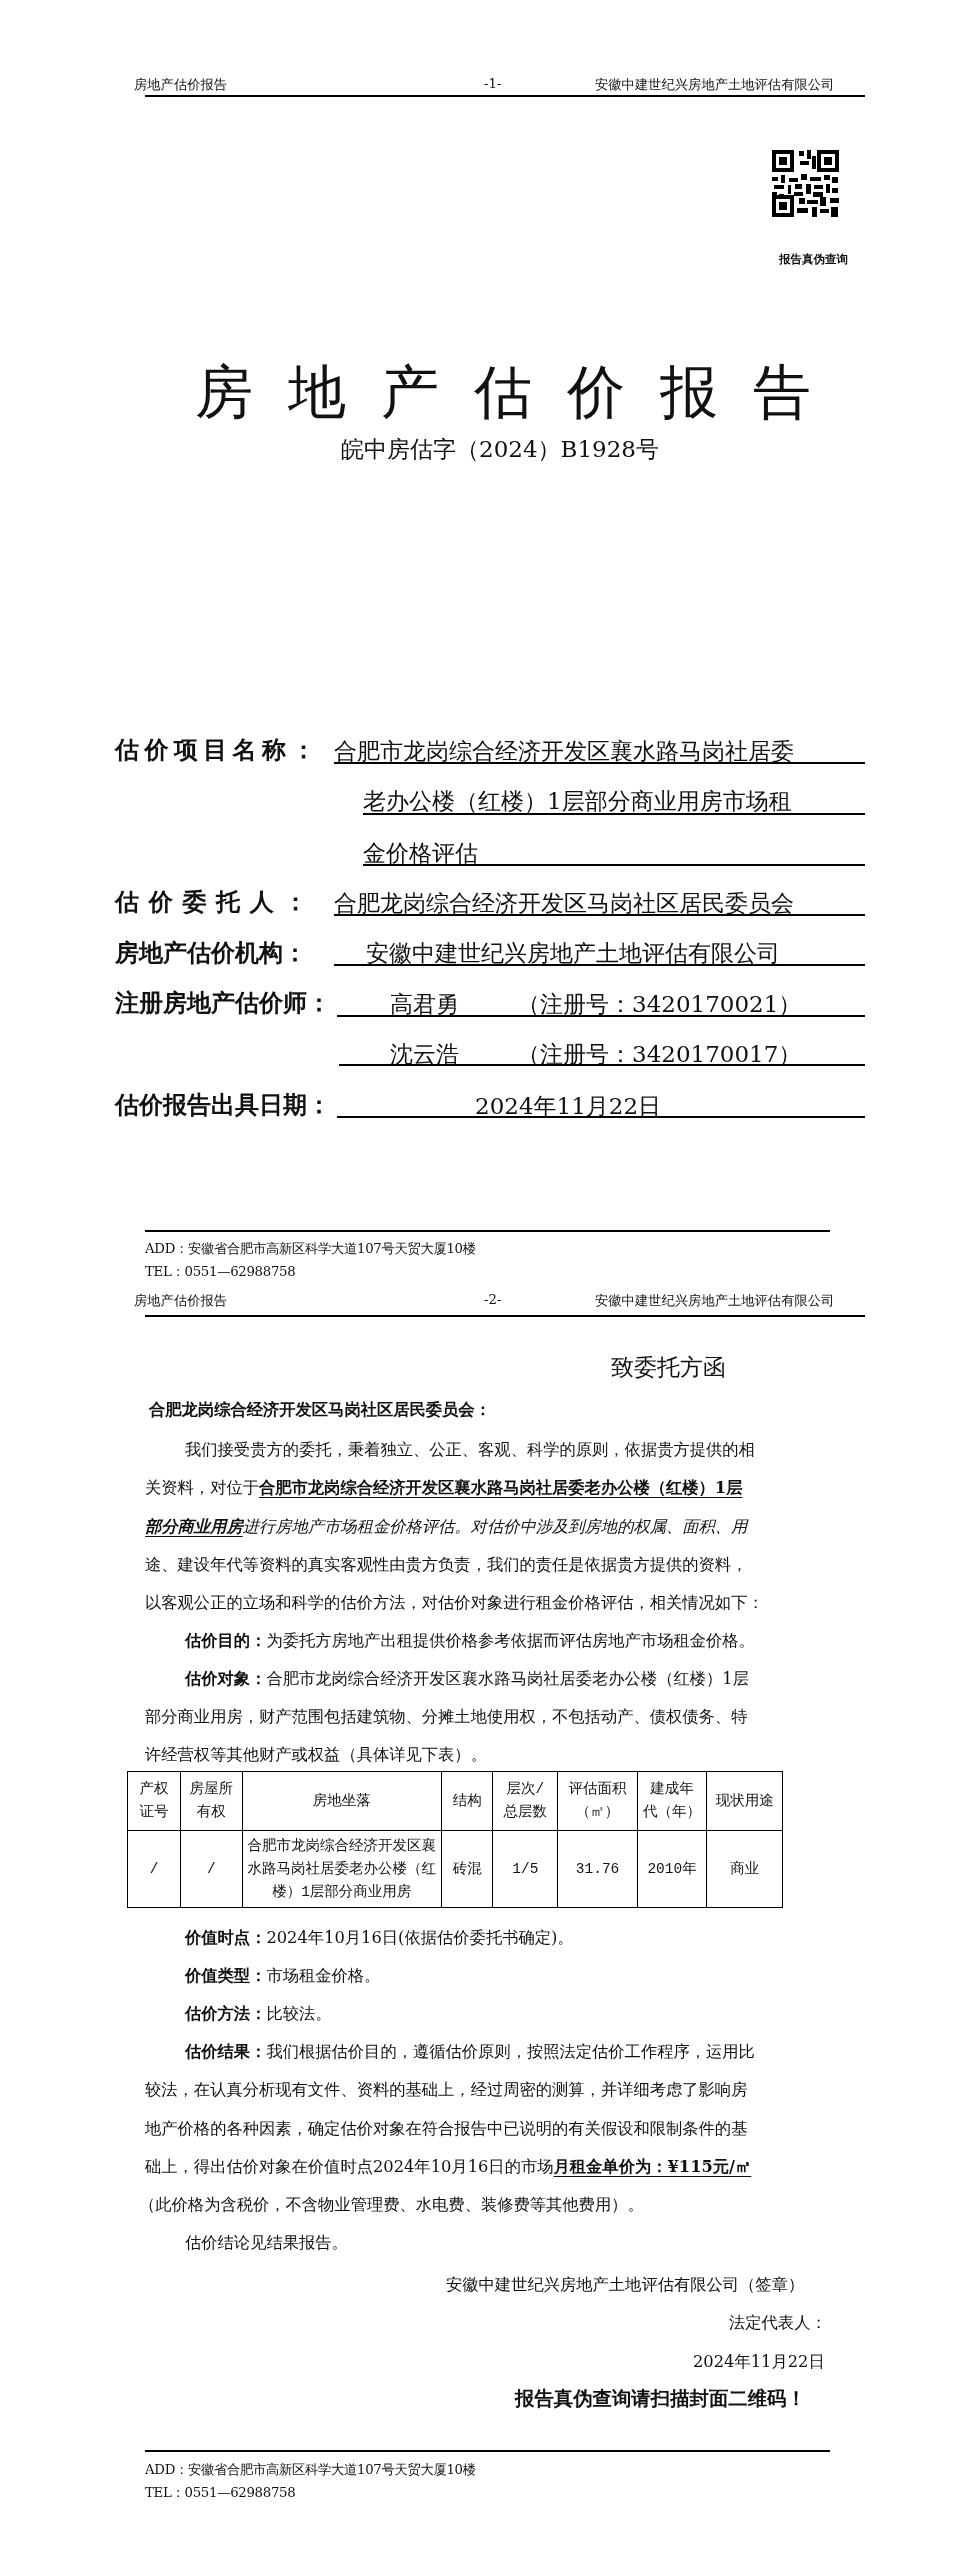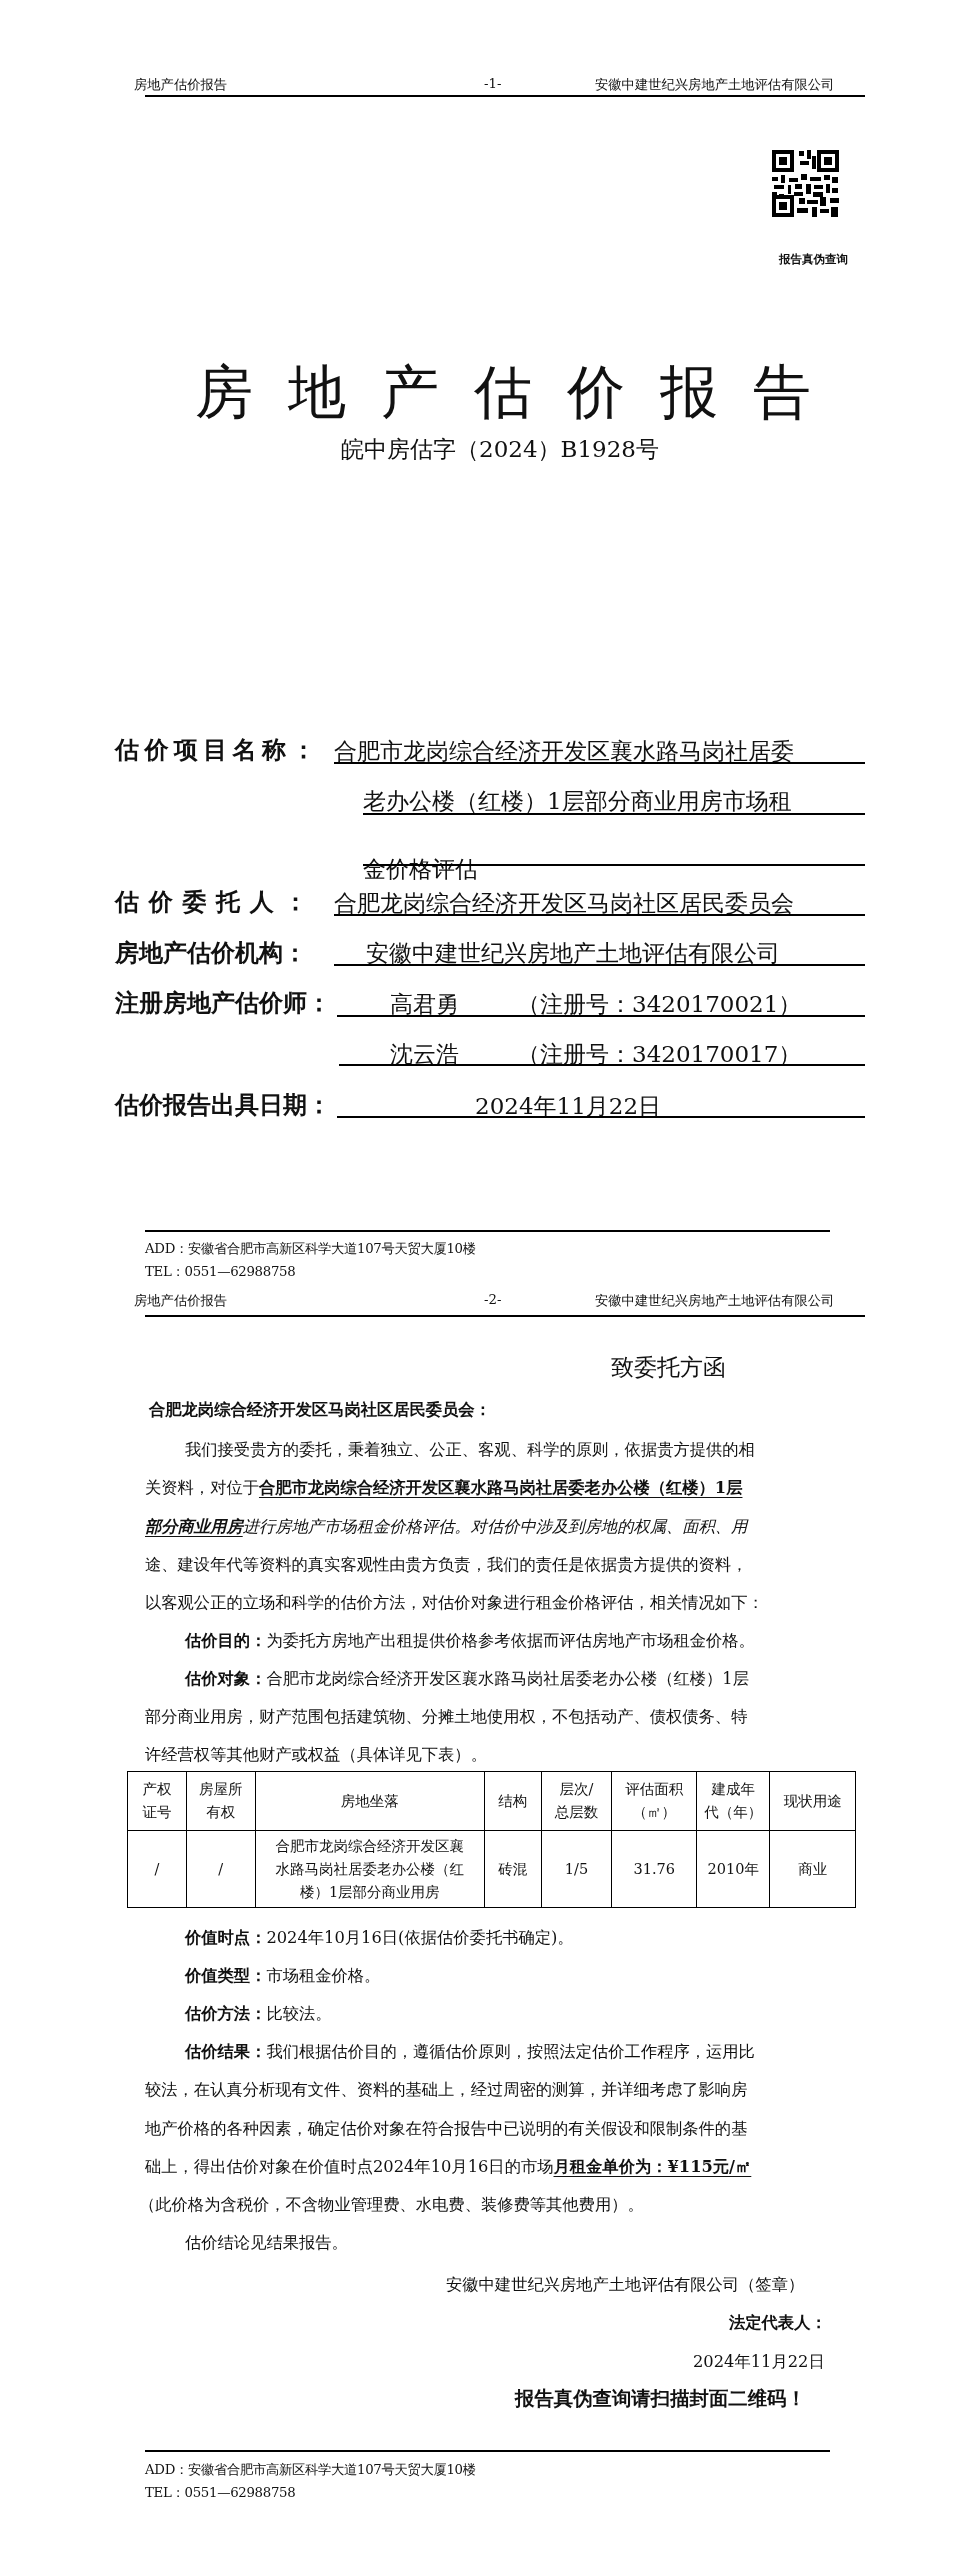--- a/index.html
+++ b/index.html
@@ -86,21 +86,21 @@
   <div class="abs" style="left:779px;top:252px;font-size:11.5px;font-weight:bold;white-space:nowrap;">报告真伪查询</div>
 
   <div class="abs cover-title" style="left:195px;top:354px;">房地产估价报告</div>
   <div class="abs cover-no" style="left:341px;top:434px;">皖中房估字（2024）B1928号</div>
 
   <div class="abs cov-label" style="left:115px;top:734px;letter-spacing:5.4px;">估价项目名称：</div>
   <div class="abs cov-val" style="left:334px;top:736px;">合肥市龙岗综合经济开发区襄水路马岗社居委</div>
   <div class="uline" style="left:334px;top:762px;width:531px;"></div>
   <div class="abs cov-val" style="left:363px;top:786px;">老办公楼（红楼）1层部分商业用房市场租</div>
   <div class="uline" style="left:363px;top:813px;width:502px;"></div>
-  <div class="abs cov-val" style="left:363px;top:838px;margin-top:16px;">金价格评估</div>
+  <div class="abs cov-val" style="left:363px;top:838px;">金价格评估</div>
   <div class="uline" style="left:363px;top:864px;width:502px;"></div>
 
   <div class="abs cov-label" style="left:115px;top:886px;letter-spacing:9.7px;">估价委托人：</div>
   <div class="abs cov-val" style="left:334px;top:888px;">合肥龙岗综合经济开发区马岗社区居民委员会</div>
   <div class="uline" style="left:334px;top:914px;width:531px;"></div>
 
   <div class="abs cov-label" style="left:115px;top:937px;">房地产估价机构：</div>
   <div class="abs cov-val" style="left:366px;top:938px;">安徽中建世纪兴房地产土地评估有限公司</div>
   <div class="uline" style="left:334px;top:964px;width:531px;"></div>
 
@@ -135,21 +135,21 @@
   <div class="abs p" style="left:145px;top:1508px;font-style:italic;"><span class="b u">部分商业用房</span><span>进行房地产市场租金价格评估。对估价中涉及到房地的权属、面积、用</span></div>
   <div class="abs p" style="left:145px;top:1546px;text-align:right;">途、建设年代等资料的真实客观性由贵方负责，我们的责任是依据贵方提供的资料，</div>
   <div class="abs p" style="left:145px;top:1584px;">以客观公正的立场和科学的估价方法，对估价对象进行租金价格评估，相关情况如下：</div>
 
   <div class="abs p" style="left:185px;top:1622px;"><span class="b">估价目的：</span><span>为委托方房地产出租提供价格参考依据而评估房地产市场租金价格。</span></div>
 
   <div class="abs p" style="left:185px;top:1660px;"><span class="b">估价对象：</span><span>合肥市龙岗综合经济开发区襄水路马岗社居委老办公楼（红楼）1层</span></div>
   <div class="abs p" style="left:145px;top:1698px;">部分商业用房，财产范围包括建筑物、分摊土地使用权，不包括动产、债权债务、特</div>
   <div class="abs p" style="left:145px;top:1736px;">许经营权等其他财产或权益（具体详见下表）。</div>
 
-  <table class="ptab" style="left:127px;top:1771px;width:729px;">
+  <table class="ptab" style="left:127px;top:1771px;width:656px;font-family:Liberation Mono, monospace;">
     <colgroup>
       <col style="width:62px">
         <col style="width:73px">
         <col style="width:245px">
         <col style="width:60px">
       <col style="width:74px">
         <col style="width:88px">
         <col style="width:75px">
         <col style="width:91px">
     </colgroup>
@@ -183,21 +183,21 @@
 
   <div class="abs p" style="left:185px;top:2033px;"><span class="b">估价结果：</span><span>我们根据估价目的，遵循估价原则，按照法定估价工作程序，运用比</span></div>
   <div class="abs p" style="left:145px;top:2071px;">较法，在认真分析现有文件、资料的基础上，经过周密的测算，并详细考虑了影响房</div>
   <div class="abs p" style="left:145px;top:2110px;">地产价格的各种因素，确定估价对象在符合报告中已说明的有关假设和限制条件的基</div>
   <div class="abs p" style="left:145px;top:2148px;"><span>础上，得出估价对象在价值时点2024年10月16日的市场</span><span class="b u">月租金单价为：¥115元/㎡</span></div>
   <div class="abs p" style="left:139px;top:2186px;">（此价格为含税价，不含物业管理费、水电费、装修费等其他费用）。</div>
 
   <div class="abs p" style="left:185px;top:2224px;">估价结论见结果报告。</div>
 
   <div class="abs p" style="left:446px;top:2266px;">安徽中建世纪兴房地产土地评估有限公司（签章）</div>
-  <div class="abs p" style="left:729px;top:2304px;font-weight:bold;">法定代表人：</div>
+  <div class="abs p" style="left:729px;top:2304px;">法定代表人：</div>
   <div class="abs p" style="left:693px;top:2343px;">2024年11月22日</div>
   <div class="abs b" style="left:515px;top:2385px;font-size:19.4px;white-space:nowrap;">报告真伪查询请扫描封面二维码！</div>
 
   <div class="hr-foot" style="left:145px;top:2450px;width:685px;"></div>
   <div class="abs foot" style="left:145px;top:2461px;">ADD：安徽省合肥市高新区科学大道107号天贸大厦10楼</div>
   <div class="abs foot" style="left:145px;top:2484px;">TEL：0551—62988758</div>
 </div>
 
 
 </body></html>

